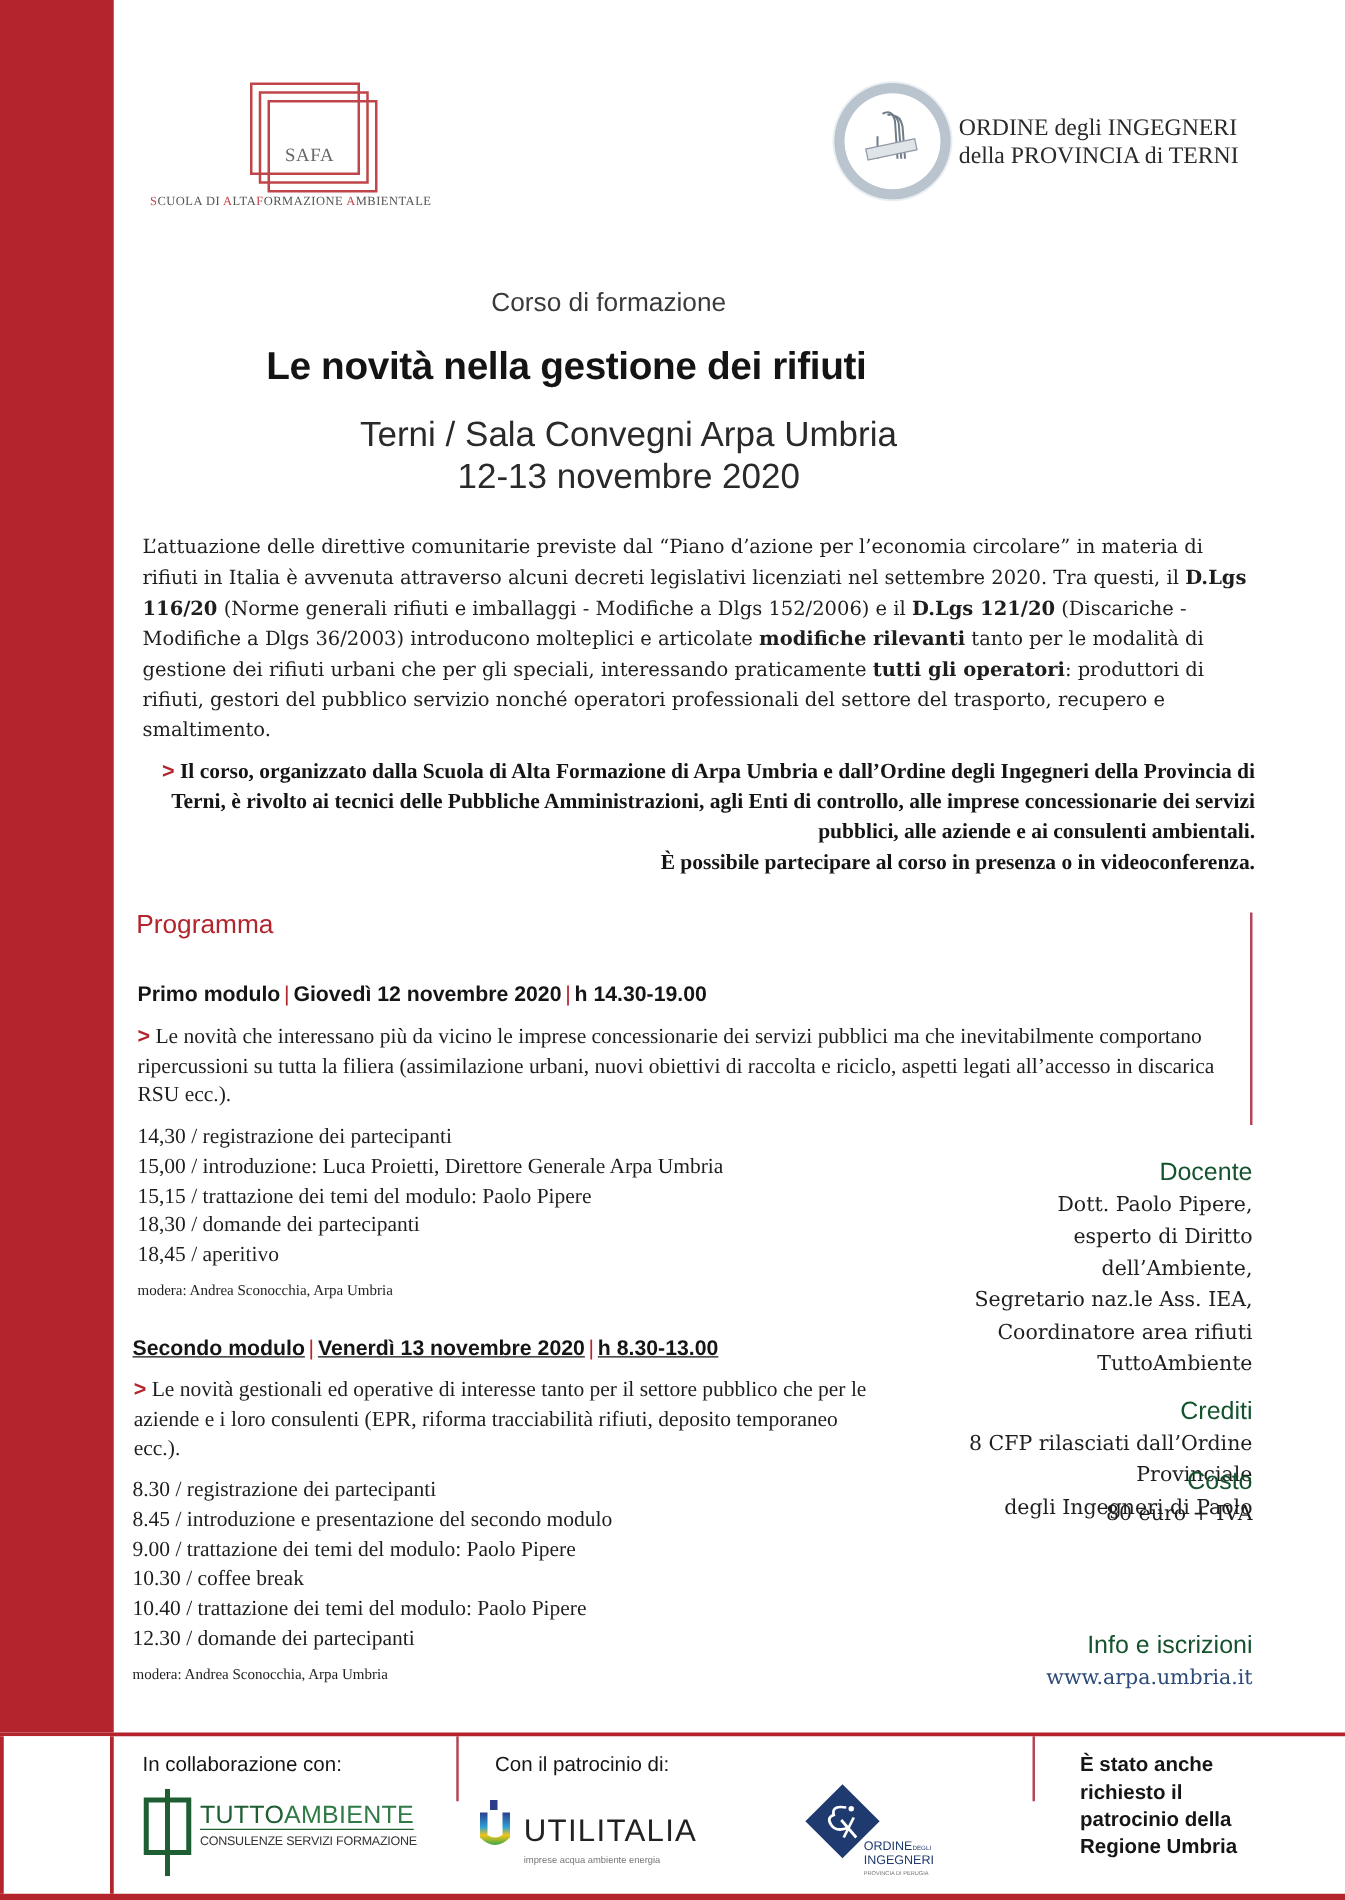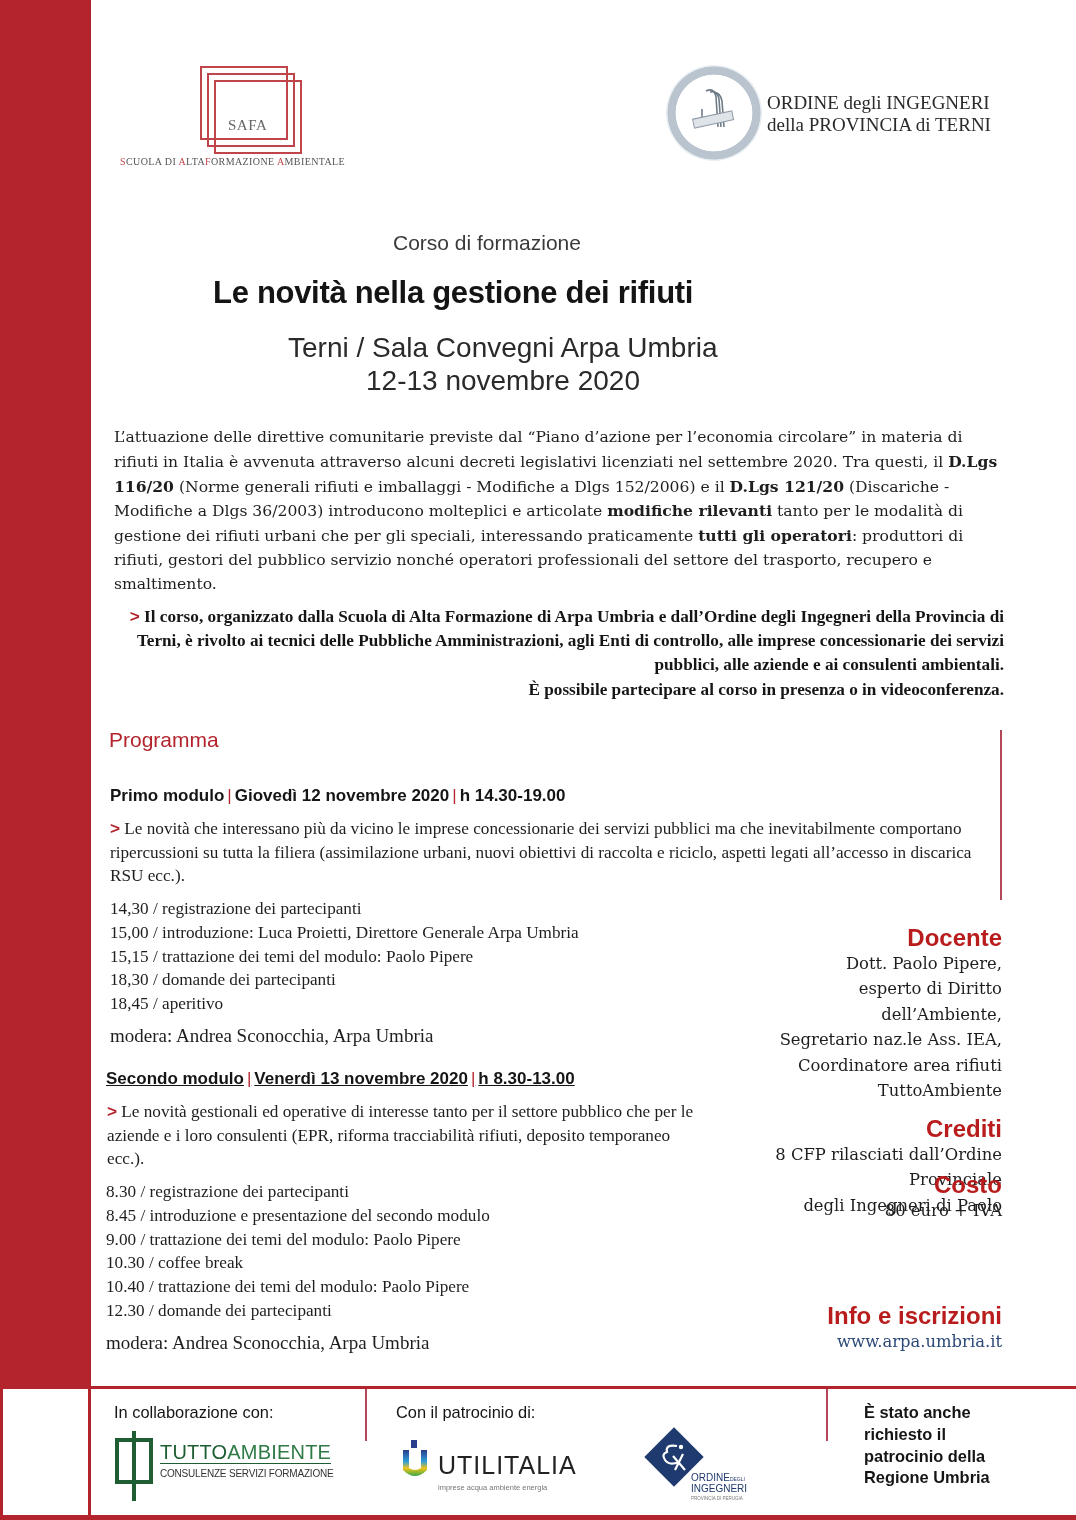--- a/index.html
+++ b/index.html
@@ -33,42 +33,42 @@
   .arrow { color: #b3242d; font-family: "Liberation Sans", sans-serif; font-weight: bold; }
 
   .section-title { position: absolute; left: 109px; top: 728px; font-family: "Liberation Sans", sans-serif; font-weight: normal; font-size: 21px; color: #b3242d; }
 
   .vline { position: absolute; left: 1000px; top: 730px; width: 2px; height: 170px; background: #b3475a; }
 
   .module-head { position: absolute; font-family: "Liberation Sans", sans-serif; font-weight: bold; font-size: 17px; color: #151515; white-space: nowrap; }
   .module-head .sep { color: #b3242d; font-weight: normal; padding: 0 3px; }
   .module-desc { position: absolute; font-family: "Liberation Serif", serif; font-size: 17.2px; line-height: 23.6px; color: #1e1e1e; }
   .schedule { position: absolute; font-family: "Liberation Serif", serif; font-size: 17.2px; line-height: 23.8px; color: #1e1e1e; list-style: none; white-space: nowrap; }
-  .moderator { position: absolute; font-family: "Liberation Serif", serif; font-size: 19px; color: #1e1e1e; white-space: nowrap; }
+  .moderator { position: absolute; font-family: "Liberation Serif", serif; font-size: 12px; color: #1e1e1e; white-space: nowrap; }
 
   
   .side { position: absolute; right: 74px; text-align: right; }
-  .side-h { font-family: "Liberation Sans", sans-serif; font-weight: bold; font-size: 24px; color: #b91c1c; line-height: 26px; }
+  .side-h { font-family: "Liberation Sans", sans-serif; font-weight: normal; font-size: 20px; color: #14532d; line-height: 26px; }
   .side-t { font-size: 16.4px; line-height: 25.4px; color: #1e1e1e; }
   .side-link { font-size: 16.4px; line-height: 26px; color: #2c4a78; text-decoration: none; }
 
   
   .strip-top { position: absolute; left: 0; top: 1386px; width: 1076px; height: 3px; background: #b3242d; }
   .strip-bot { position: absolute; left: 0; top: 1515px; width: 1076px; height: 5px; background: #b3242d; }
   .strip-leftbox { position: absolute; left: 0; top: 1389px; width: 91px; height: 126px; border-left: 3px solid #b3242d; border-right: 3px solid #b3242d; background: #fff; }
   .strip-div { position: absolute; top: 1389px; width: 2px; height: 52px; background: #b3475a; }
   .strip-label { position: absolute; top: 1403px; font-family: "Liberation Sans", sans-serif; font-weight: normal; font-size: 16.4px; color: #151515; white-space: nowrap; }
   .strip-note { position: absolute; left: 864px; top: 1402px; font-family: "Liberation Sans", sans-serif; font-weight: bold; font-size: 16.4px; line-height: 21.8px; color: #151515; }
 
   .ta-logo { position: absolute; left: 114px; top: 1431px; width: 220px; height: 70px; }
   .ta-mark { position: absolute; left: 0; top: 0; width: 40px; height: 70px; }
   .ta-name { position: absolute; left: 46px; top: 10px; font-family: "Liberation Sans", sans-serif; font-size: 20px; color: #1e5e32; letter-spacing: 0.2px; white-space: nowrap; border-bottom: 1px solid #1e5e32; line-height: 22px; }
   .ta-sub { position: absolute; left: 46px; top: 37px; font-family: "Liberation Sans", sans-serif; font-size: 10px; color: #333; white-space: nowrap; letter-spacing: -0.2px; }
 
-  .ut-logo { position: absolute; left: 402px; top: 1440px; width: 200px; height: 55px; }
+  .ut-logo { position: absolute; left: 383px; top: 1440px; width: 200px; height: 55px; }
   .ut-mark { position: absolute; left: 0; top: 0; width: 26px; height: 40px; }
   .ut-name { position: absolute; left: 36px; top: 11px; font-family: "Liberation Sans", sans-serif; font-size: 25px; color: #222; letter-spacing: 1px; white-space: nowrap; }
   .ut-sub { position: absolute; left: 36px; top: 43px; font-family: "Liberation Sans", sans-serif; font-size: 7.5px; color: #777; white-space: nowrap; }
 
   .oip-logo { position: absolute; left: 645px; top: 1430px; width: 120px; height: 75px; }
   .oip-diamond { position: absolute; left: 8px; top: 6px; width: 42px; height: 42px; background: #1f3a6e; transform: rotate(45deg); }
   .oip-name { position: absolute; left: 46px; top: 43px; font-family: "Liberation Sans", sans-serif; font-size: 10px; line-height: 10px; color: #1f3a6e; white-space: nowrap; }
   .oip-sub { position: absolute; left: 46px; top: 66px; font-family: "Liberation Sans", sans-serif; font-size: 4.5px; color: #777; white-space: nowrap; }
 </style>
 </head>

